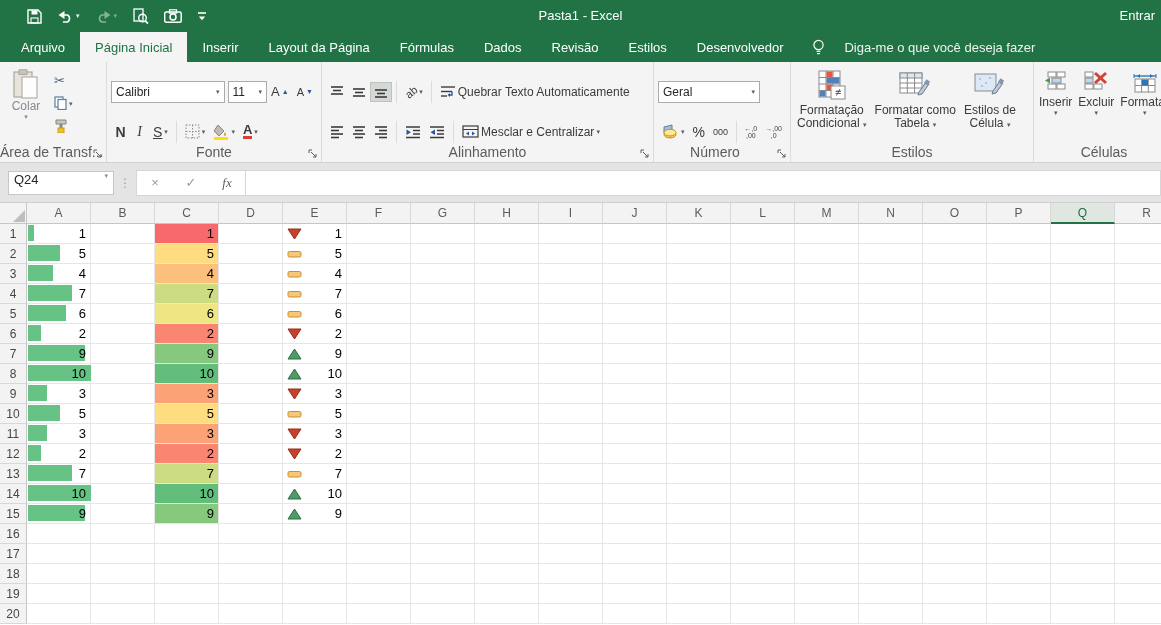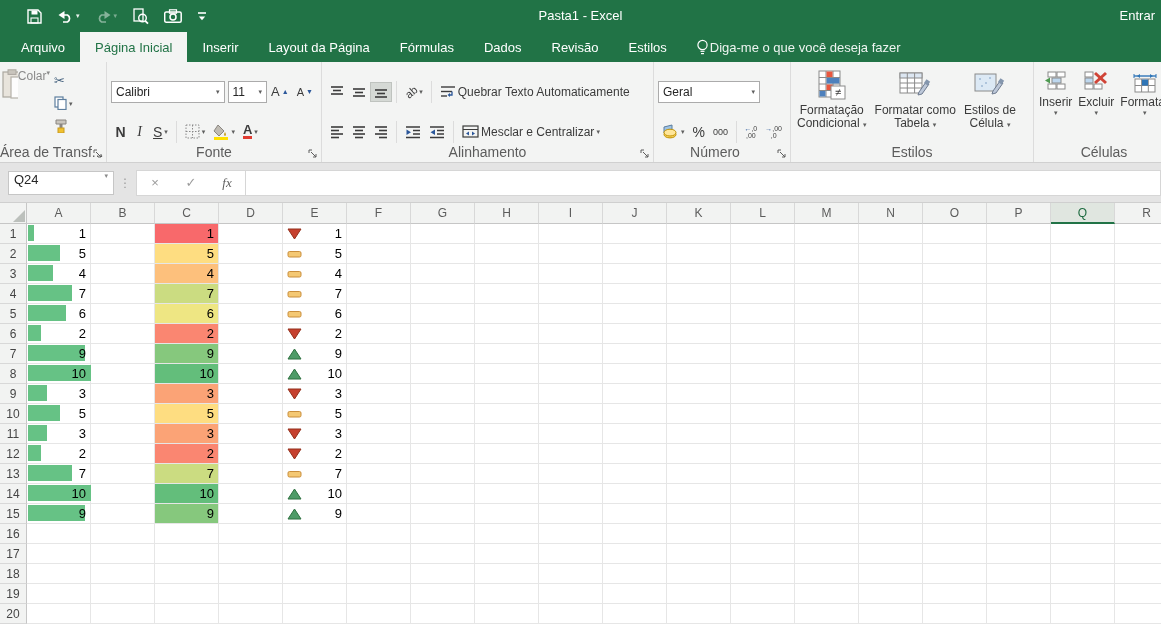--- a/index.html
+++ b/index.html
@@ -12,21 +12,21 @@
   .qat .qbtn{display:flex;align-items:center;gap:2px;cursor:default}
   .qat .qcaret{font-size:7px;color:#fff;opacity:.9}
   .dim{opacity:.45}
   .wintitle{position:absolute;left:0;right:0;top:8px;text-align:center;font-size:13px;color:#fff;pointer-events:none}
   .signin{position:absolute;right:6px;top:8px;font-size:13px;color:#fff}
 
   
   .tabrow{height:30px;background:#217346;display:flex;align-items:stretch;padding-left:6px;font-size:13px}
   .tab{display:flex;align-items:center;padding:0 15px;color:#fff;white-space:nowrap}
   .tab.active{background:#F3F4F3;color:#217346}
-  .tellme{display:flex;align-items:center;gap:1px;color:rgba(255,255,255,.92);padding:0 14px;white-space:nowrap}
+  .tellme{display:flex;align-items:center;gap:19px;color:rgba(255,255,255,.92);padding:0 14px;white-space:nowrap}
 
   
   .ribbon{height:101px;background:#F3F4F3;border-bottom:1px solid #D0D0D0;display:flex;font-size:12px;color:#3B3B3B}
   .rgroup{position:relative;border-right:1px solid #DCDCDC;padding:3px 2px 17px 2px;flex:0 0 auto}
   .glabel{position:absolute;bottom:2px;left:0;right:14px;text-align:center;font-size:14px;color:#5C5C5C;white-space:nowrap}
   .glabel.full{right:0}
   .launcher{position:absolute;bottom:3px;right:3px;width:10px;height:10px}
   .rrow{display:flex;align-items:center;height:27px;margin:13px 2px}
   .btn{display:flex;align-items:center;justify-content:center;border:1px solid transparent;padding:2px 3px;gap:2px}
   .btn.sel{background:#D5D9D5;border-color:#BFC3BF}
@@ -35,21 +35,21 @@
   .combo{background:#fff;border:1px solid #ABABAB;height:22px;display:flex;align-items:center;padding:0 4px;font-size:12px;color:#262626}
   .combo .caret{margin-left:auto}
   .bigbtn{display:flex;flex-direction:column;align-items:center;justify-content:flex-start;padding:3px 4px 1px;line-height:13px;text-align:center;white-space:nowrap}
   .bigbtn .ic{height:36px;display:flex;align-items:center}
   .midbtn{display:flex;flex-direction:column;align-items:center;padding:4px 3px 0;line-height:14px;white-space:nowrap}
   .midbtn .ic{height:26px;display:flex;align-items:center}
   .letterbtn{font-size:14px;color:#3B3B3B;width:19px;height:22px;display:flex;align-items:center;justify-content:center}
   .tinytxt{font-size:7px;line-height:7px;color:#444;text-align:center}
 
   
-  .clip-paste{display:flex;flex-direction:row;align-items:flex-start;width:48px;padding-top:4px;color:#8A8A8A}
+  .clip-paste{display:flex;flex-direction:column;align-items:center;width:48px;padding-top:4px;color:#8A8A8A}
   .clip-col{display:flex;flex-direction:column;gap:3px;padding-top:5px}
   .clip-col .btn{height:20px;width:34px;justify-content:flex-start}
   .scissors{font-family:"DejaVu Sans",sans-serif;color:#44617E;font-size:13px}
 
   
   .fbar{height:40px;background:#E4E4E4;border-bottom:1px solid #CFCFCF;display:flex;align-items:center;padding-left:8px}
   .namebox{width:106px;height:24px;background:#fff;border:1px solid #C6C6C6;display:flex;align-items:flex-start;padding:0 5px;font-size:13px;color:#262626}
   .namebox .caret{margin-left:auto;color:#8A8A8A}
   .fdots{width:22px;text-align:center;color:#9A9A9A;font-size:12px}
   .fxstrip{flex:1;height:26px;background:#fff;border:1px solid #D6D6D6;display:flex;align-items:center}
@@ -128,20 +128,21 @@
   <div class="tabrow" id="tabbar">
 
     <div class="tab">Arquivo</div>
       <div class="tab active">Página Inicial</div>
       <div class="tab">Inserir</div>
       <div class="tab">Layout da Página</div>
       <div class="tab">Fórmulas</div>
       <div class="tab">Dados</div>
       <div class="tab">Revisão</div>
       <div class="tab">Estilos</div>
+      <div class="tab">Desenvolvedor</div>
       <div class="tellme">
       <svg width="13" height="16">
           <circle cx="6.5" cy="6" r="4.6" fill="none" stroke="#fff" stroke-width="1.2"></circle>
           <line x1="4.5" y1="12.3" x2="8.5" y2="12.3" stroke="#fff" stroke-width="1.2"></line>
           <line x1="5" y1="14.6" x2="8" y2="14.6" stroke="#fff" stroke-width="1.2"></line>
         </svg>
       <span>Diga-me o que você deseja fazer</span>
     </div>
   </div>
 

